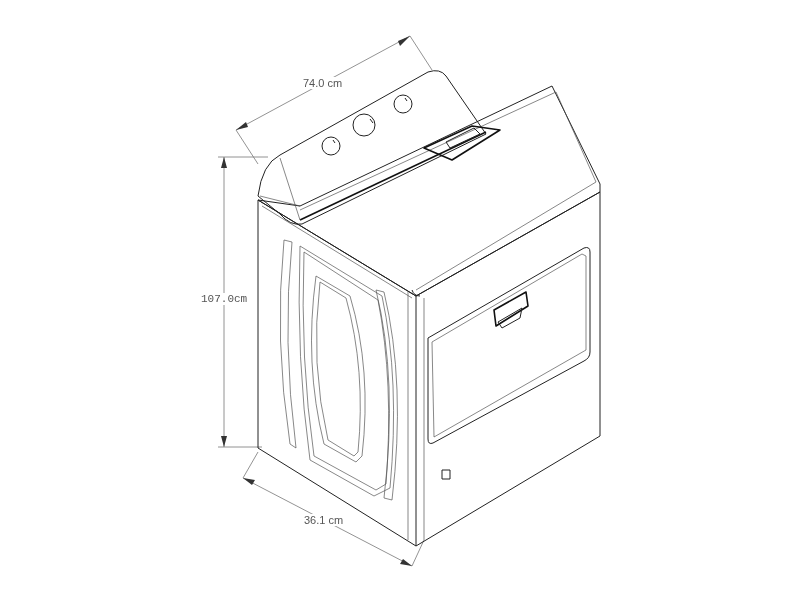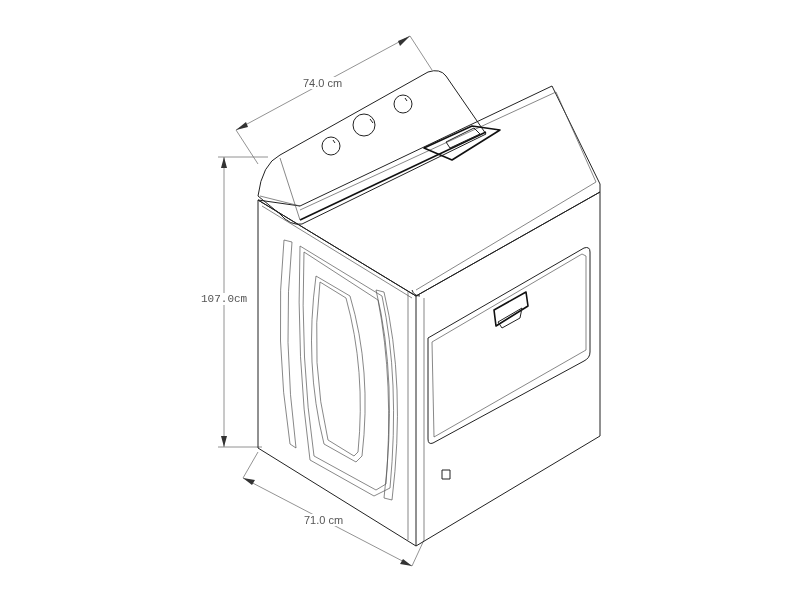--- a/index.html
+++ b/index.html
@@ -100,14 +100,14 @@
     </g>
 
     <g>
       <path class="hv" d="M424,148 L472,126 L500,130 L452,160 Z"></path>
       <path class="ln" d="M446,142 L474,128 L480,134 L450,148 Z"></path>
     </g>
   </svg>
 
   <div class="dim-label" style="left:302px; top:77px;">74.0 cm</div>
   <div class="dim-label" style="left:200px; top:293px;font-family:Liberation Mono, monospace;">107.0cm</div>
-  <div class="dim-label" style="left:303px; top:514px;">71.0 cm</div>
+  <div class="dim-label" style="left:303px; top:514px;">36.1 cm</div>
 </div>
 
 </body></html>

